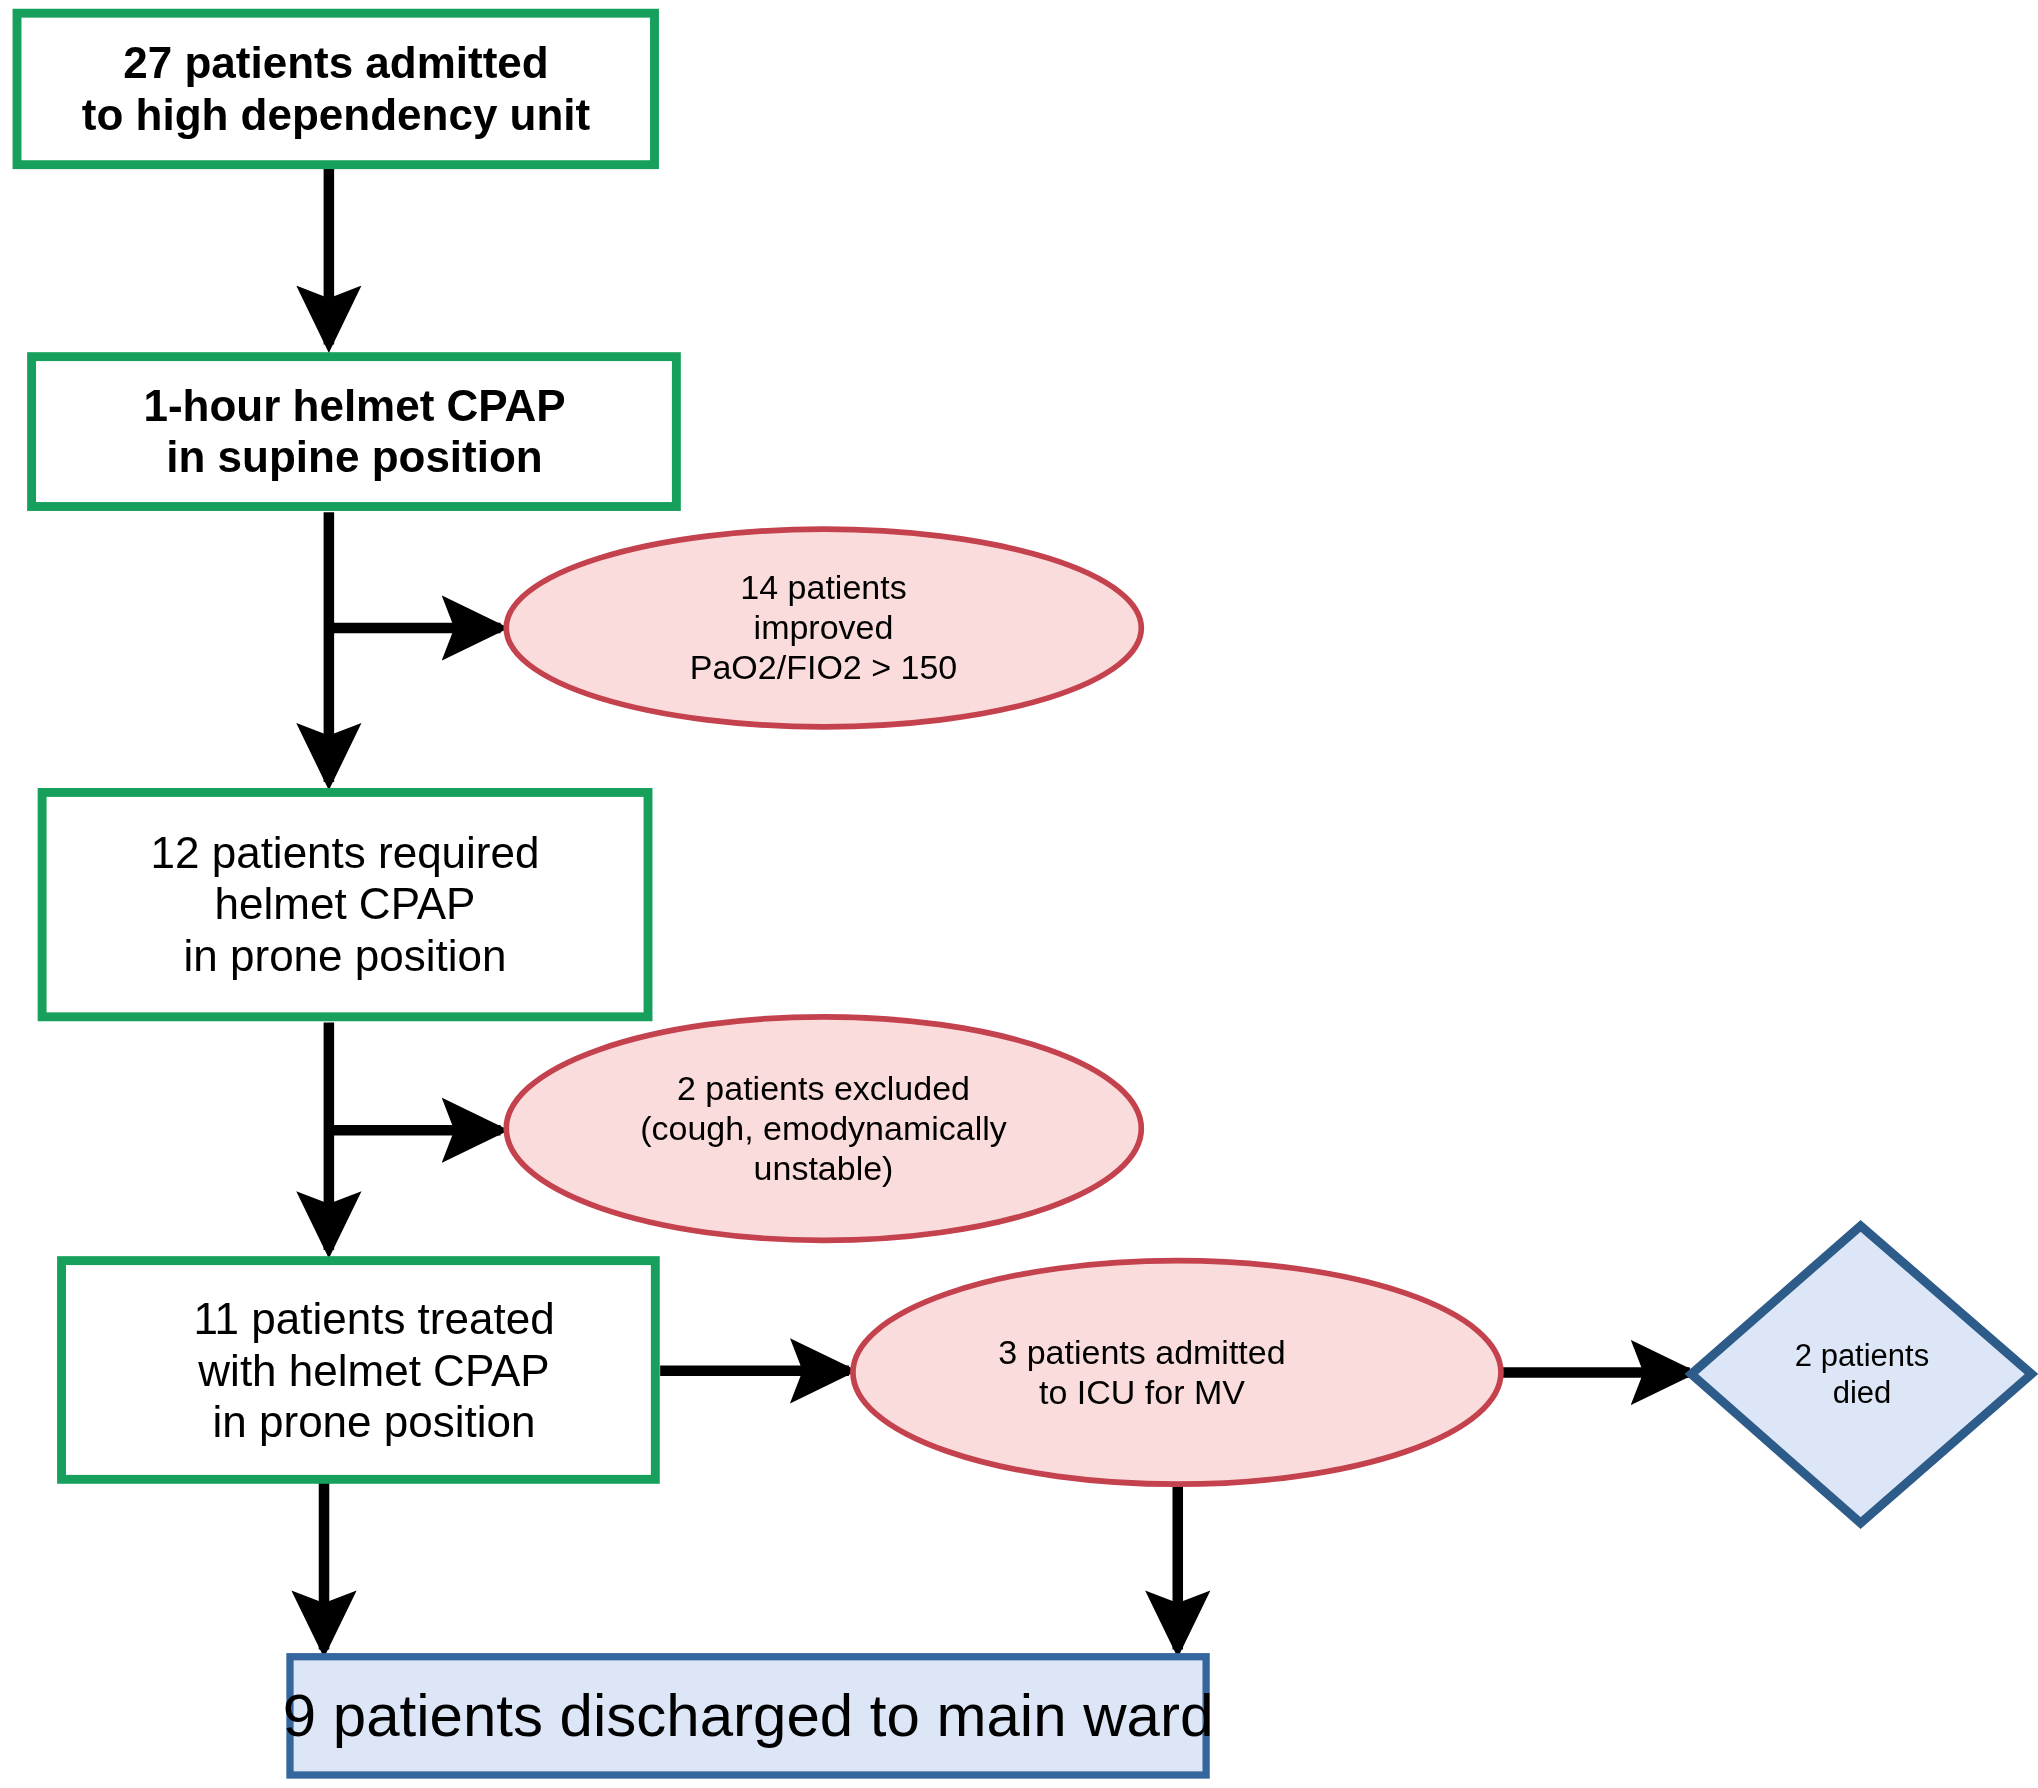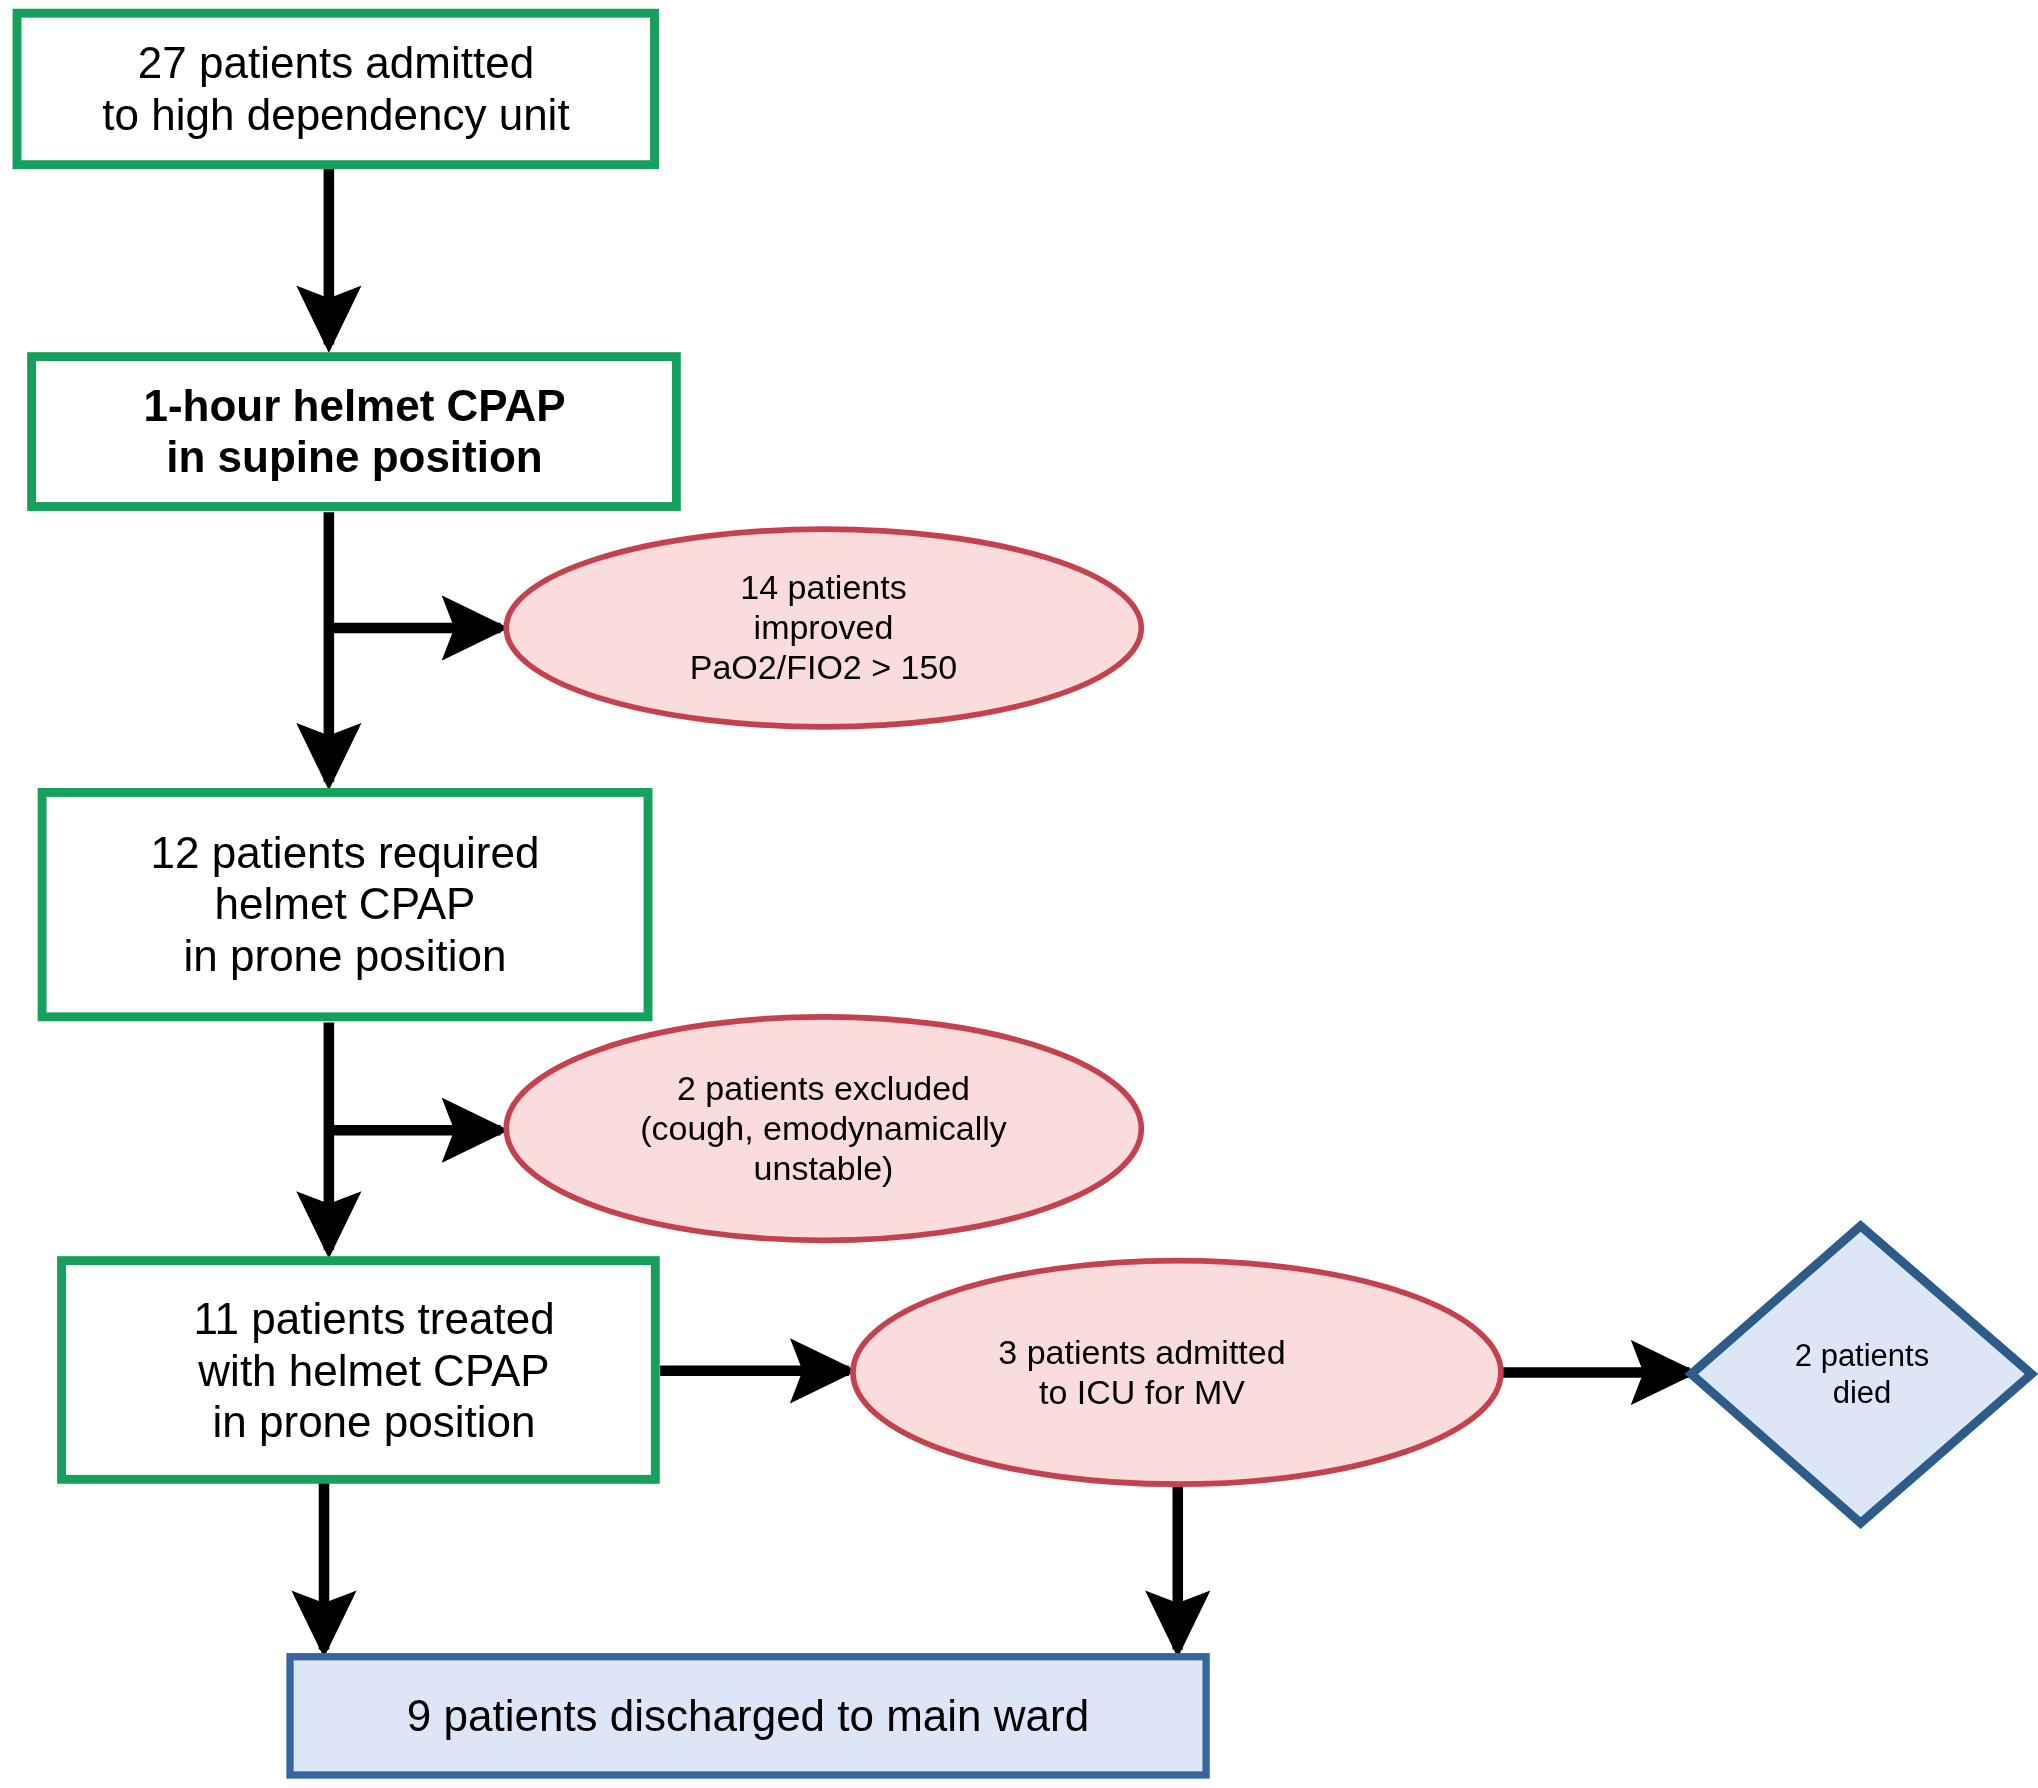--- a/index.html
+++ b/index.html
@@ -33,21 +33,21 @@
     text-align: center;
     color: #000000;
     font-family: "Liberation Sans", sans-serif;
     line-height: 1.17;
     pointer-events: none;
     white-space: pre;
   }
   .proc-label { font-size: 44px; }
   .ell-label  { font-size: 34px; }
   .diamond-label { font-size: 31px; }
-  .term-label { font-size: 44px; }
+  .term-label { font-size: 60px; }
   .lbl-line { display: block; }
 </style>
 </head>
 <body>
 
 <div id="canvas">
 
   <svg id="flow" viewBox="0 0 2516 2208" xmlns="http://www.w3.org/2000/svg">
     <defs>
       <marker id="arrowhead" markerWidth="7" markerHeight="7" refX="5.6" refY="3.5" orient="auto" markerUnits="strokeWidth">
@@ -91,21 +91,21 @@
       <rect x="76" y="1556" width="733" height="270" fill="#FFFFFF" stroke="#17A05C" stroke-width="11"></rect>
 
       <ellipse cx="1453" cy="1694" rx="400" ry="138" fill="#FBDCDC" stroke="#C4414E" stroke-width="7"></ellipse>
 
       <polygon points="2297,1513 2508,1696 2297,1880 2088,1696" fill="#DCE6F6" stroke="#2E5C8A" stroke-width="11"></polygon>
 
       <rect x="358" y="2045" width="1131" height="146" fill="#DCE6F6" stroke="#35679E" stroke-width="9"></rect>
     </g>
   </svg>
 
-  <div class="node-label proc-label" style="left:17px; top:13px; width:638px; height:151px;">
+  <div class="node-label proc-label" style="left:17px; top:13px; width:638px; height:151px;font-weight:bold;">
     <span class="lbl-line">27 patients admitted</span>
     <span class="lbl-line">to high dependency unit</span>
   </div>
 
   <div class="node-label proc-label" style="left:32px; top:356px; width:645px; height:150px;font-weight:bold;">
     <span class="lbl-line">1-hour helmet CPAP</span>
     <span class="lbl-line">in supine position</span>
   </div>
 
   <div class="node-label ell-label" style="left:506px; top:529px; width:635px; height:198px;">

